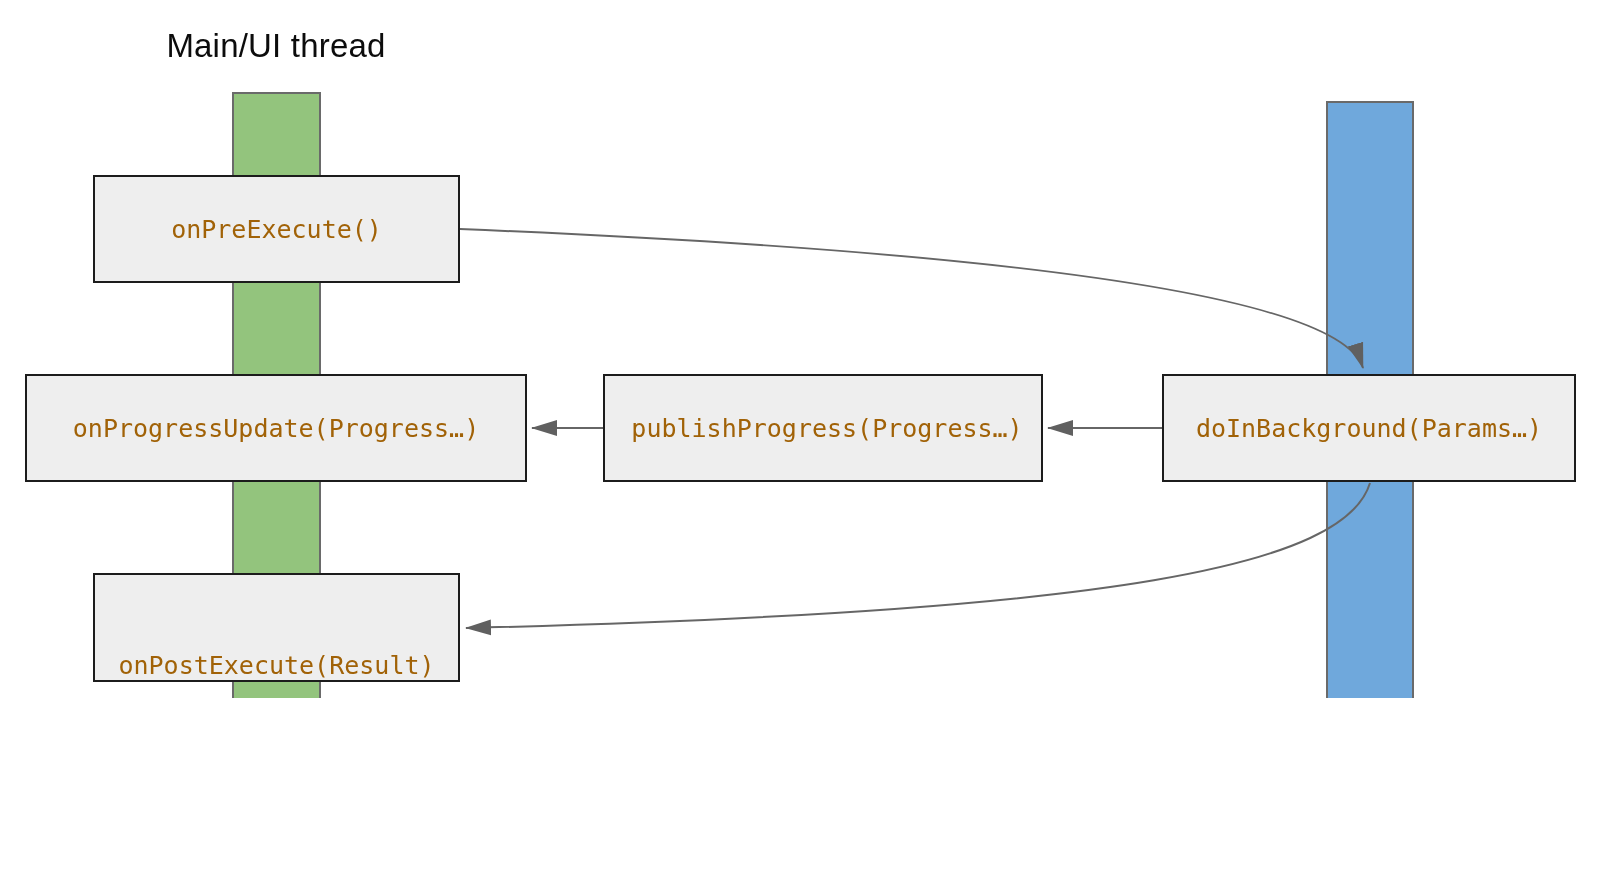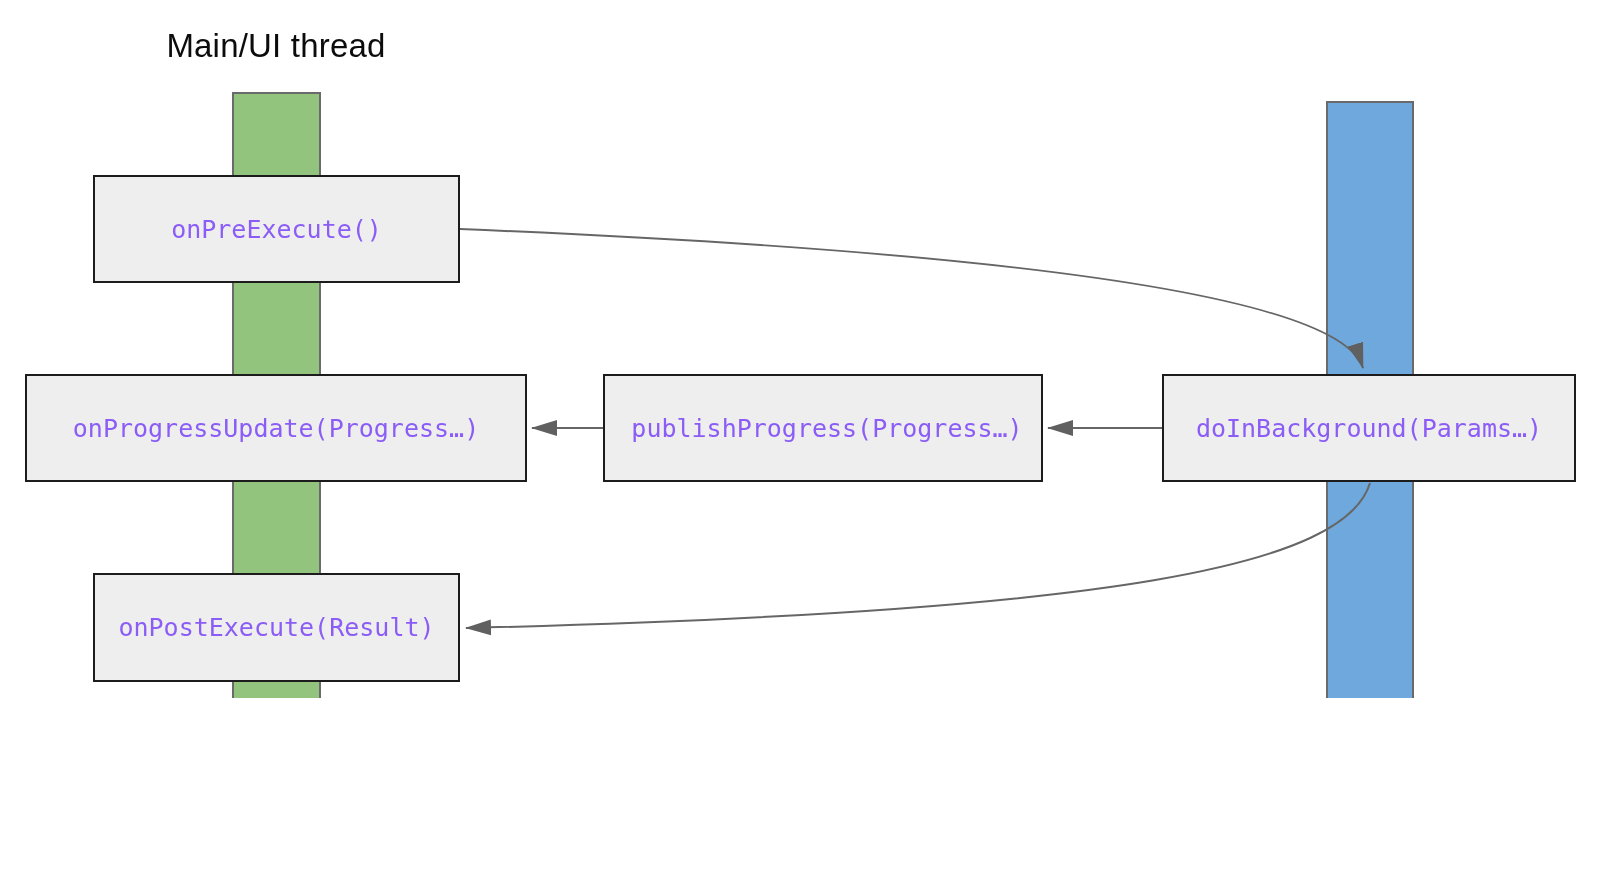--- a/index.html
+++ b/index.html
@@ -46,28 +46,28 @@
     box-sizing: border-box;
     background: #eeeeee;
     border: 2px solid #1c1c1c;
     display: flex;
     align-items: center;
     justify-content: center;
   }
   .method-box span {
     font-family: "DejaVu Sans Mono", monospace;
     font-size: 25px;
-    color: #8b5cf6;
+    color: #a16207;
     white-space: nowrap;
   }
   .box-pre-execute      { left: 93px;   top: 175px; width: 367px; height: 108px; }
   .box-progress-update  { left: 25px;   top: 374px; width: 502px; height: 108px; }
   .box-publish-progress { left: 603px;  top: 374px; width: 440px; height: 108px; padding-left: 8px; }
   .box-do-in-background { left: 1162px; top: 374px; width: 414px; height: 108px; }
-  .box-post-execute     { left: 93px;   top: 573px; width: 367px; height: 109px; }
+  .box-post-execute     { left: 93px;   top: 573px; width: 367px; height: 109px; align-items: flex-end; }
 
   .connector {
     fill: none;
     stroke: #666666;
     stroke-width: 2;
   }
   .big-arrow {
     stroke: #6a6a6a;
     stroke-width: 2;
     stroke-linejoin: miter;

